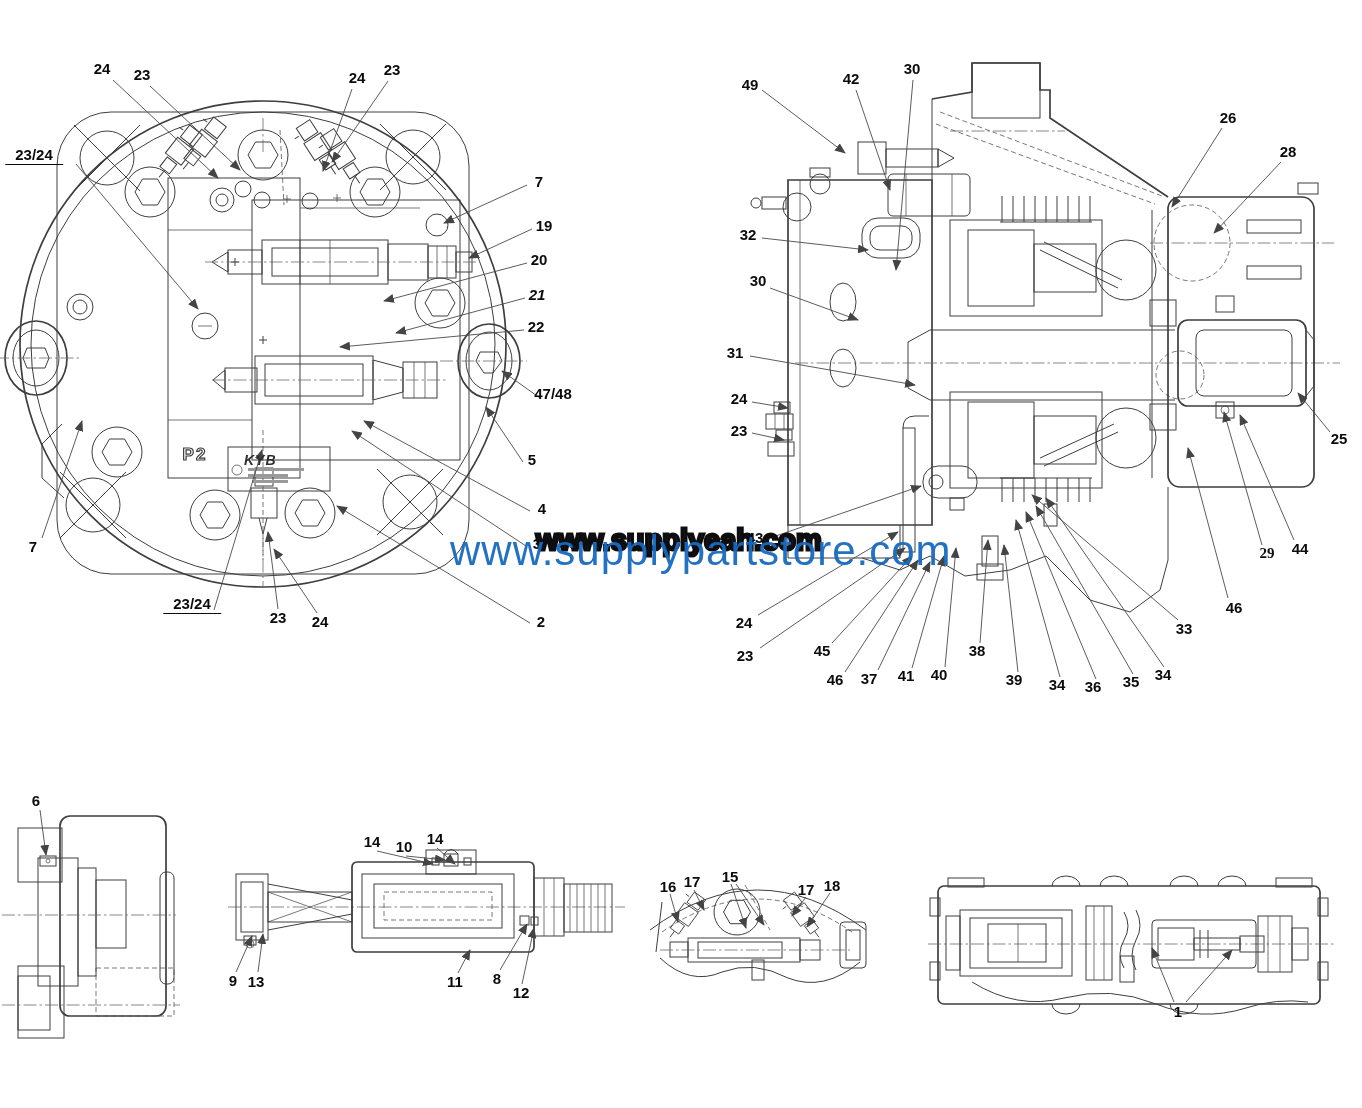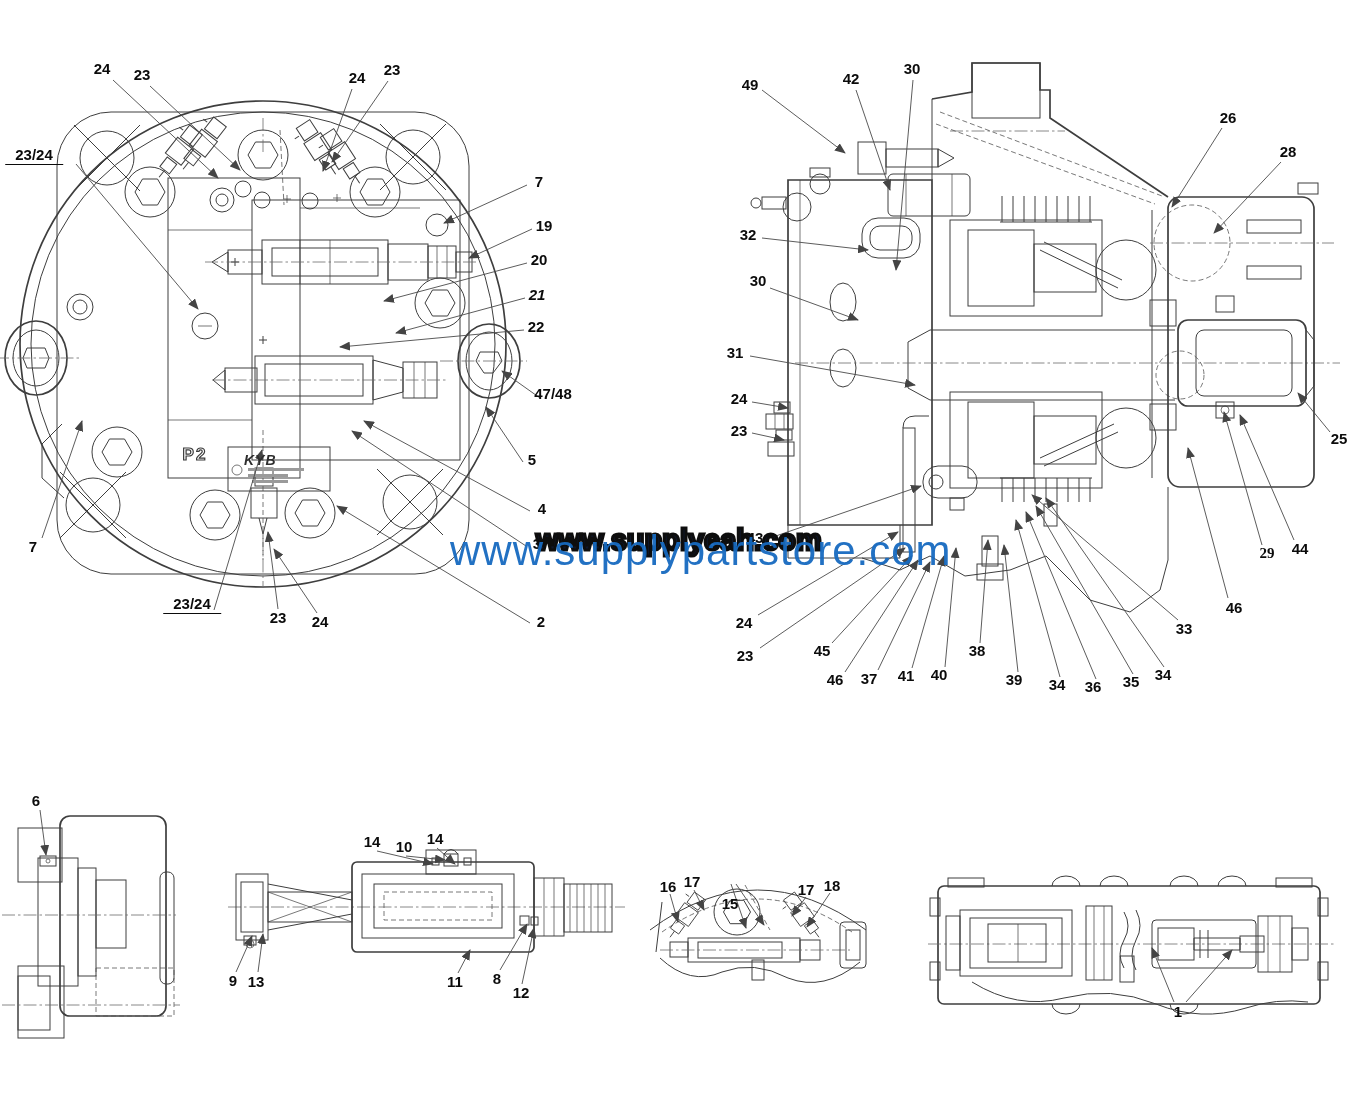--- a/index.html
+++ b/index.html
@@ -460,21 +460,21 @@
       <div class="plabel" style="left: 372px; top: 841px;">14</div>
       <div class="plabel" style="left: 404px; top: 846px;">10</div>
       <div class="plabel" style="left: 435px; top: 838px;">14</div>
       <div class="plabel" style="left: 233px; top: 980px;">9</div>
       <div class="plabel" style="left: 256px; top: 981px;">13</div>
       <div class="plabel" style="left: 455px; top: 981px;">11</div>
       <div class="plabel" style="left: 497px; top: 978px;">8</div>
       <div class="plabel" style="left: 521px; top: 992px;">12</div>
       <div class="plabel" style="left: 668px; top: 886px; text-align: right;">16</div>
       <div class="plabel" style="left: 692px; top: 881px;">17</div>
-      <div class="plabel" style="left: 730px; top: 876px; margin-top: 27px;">15</div>
+      <div class="plabel" style="left: 730px; top: 876px;">15</div>
       <div class="plabel" style="left: 806px; top: 889px;">17</div>
       <div class="plabel" style="left: 832px; top: 885px;">18</div>
       <div class="plabel" style="left: 1178px; top: 1011px;">1</div>
     </div>
 
   <div class="tag-p2" style="left:195px;top:455px;">P2</div>
   <div class="nameplate-brand" style="left:244px;top:452px;">KYB</div>
 
   <div id="watermark">
     <span class="wm-back">www.supplyeah.com</span>

